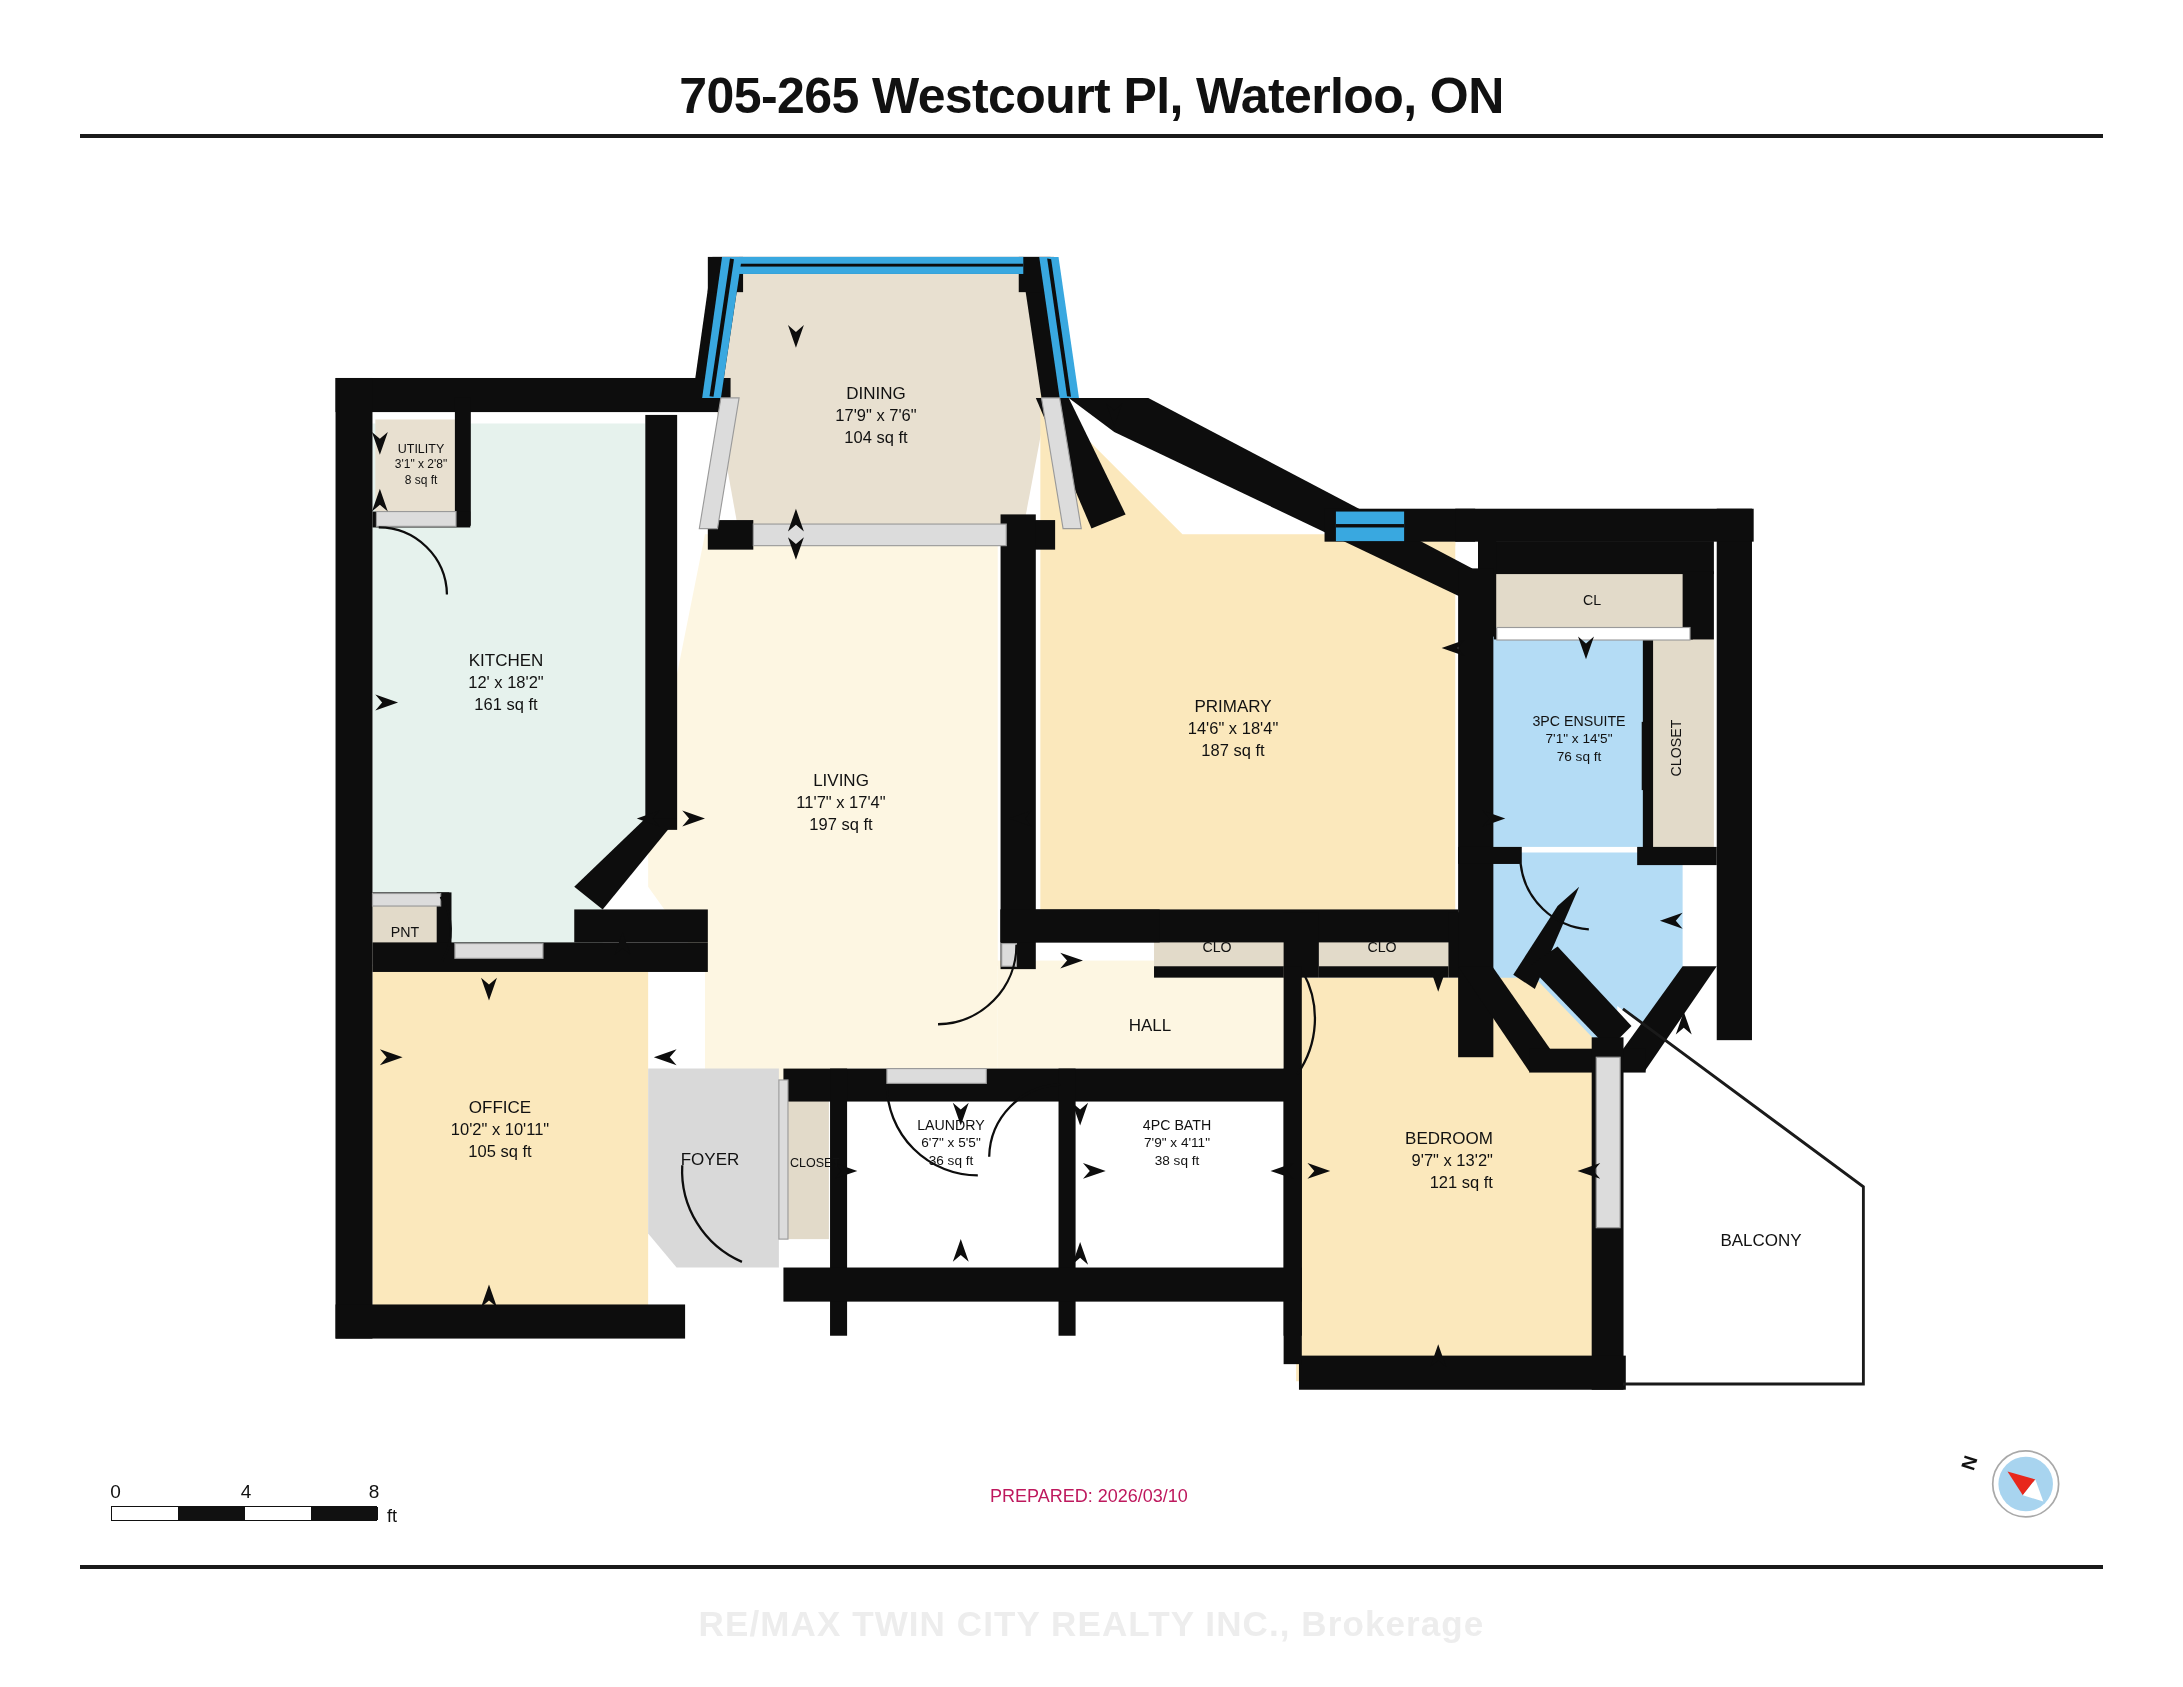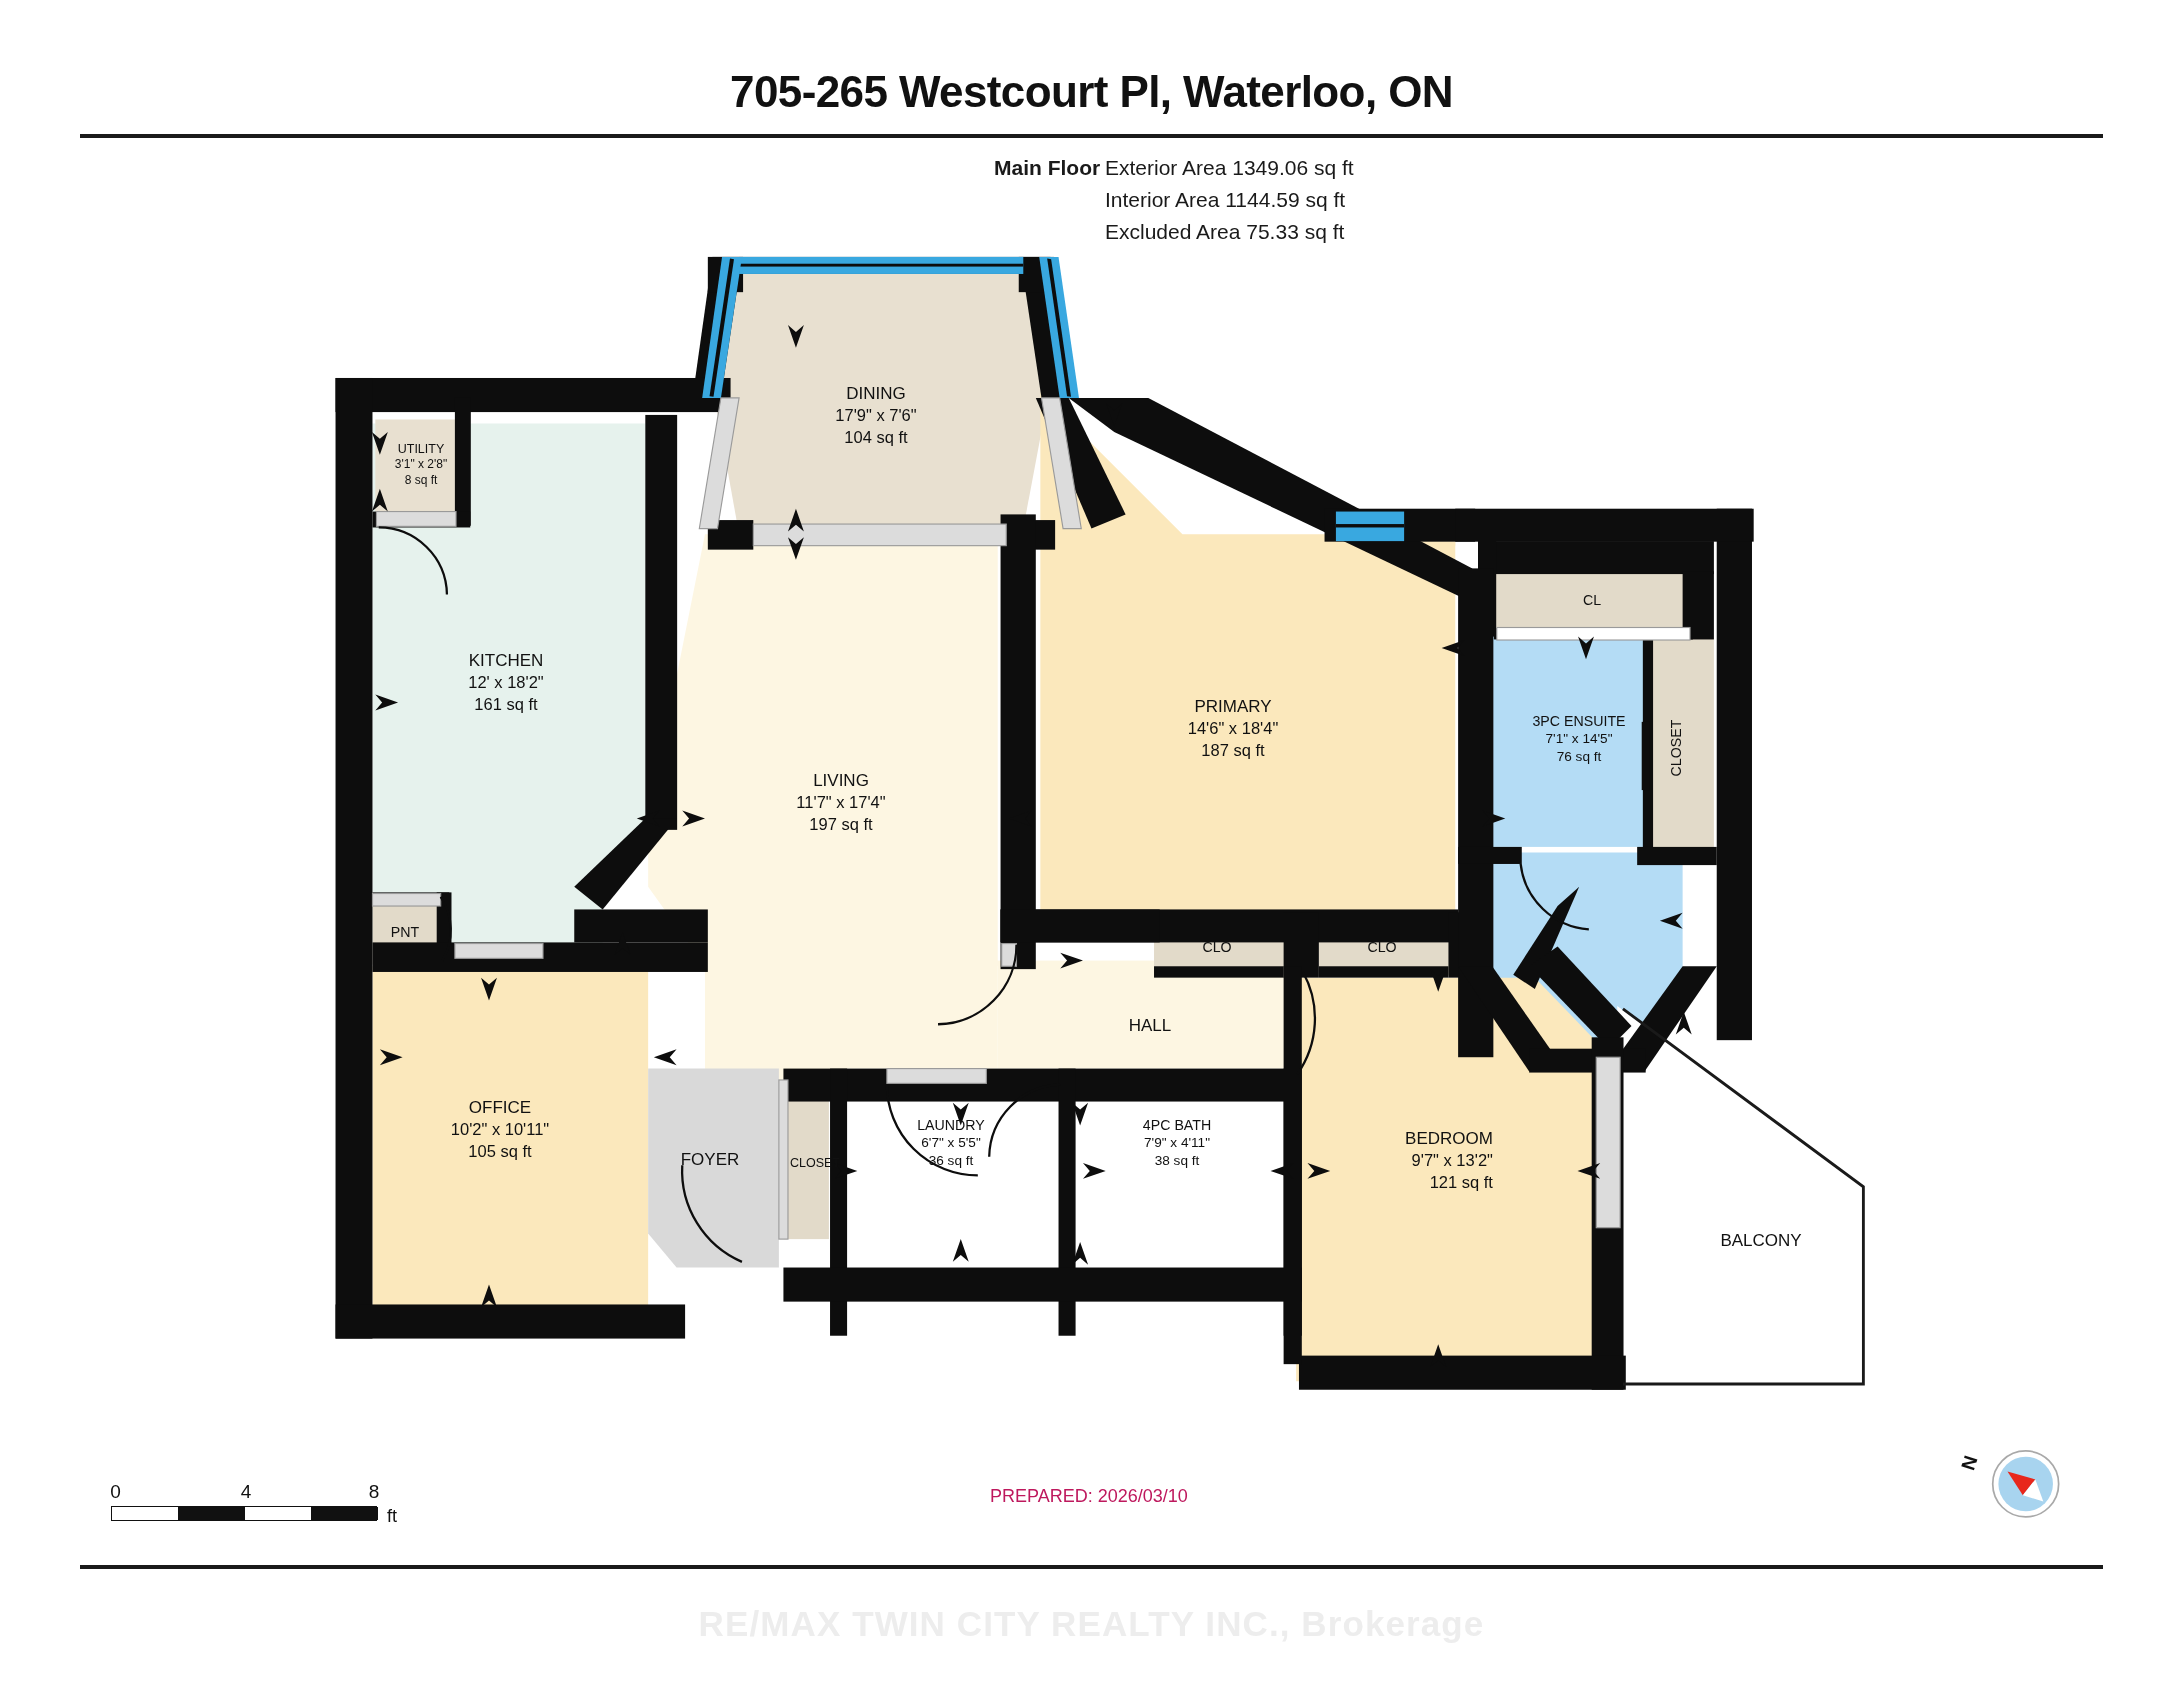--- a/index.html
+++ b/index.html
@@ -9,21 +9,21 @@
     font-family:"Liberation Sans", sans-serif;
     overflow:hidden;
     position:relative;
   }
   .page{position:absolute;inset:0;}
 
   
   .title{
     position:absolute;left:0;right:0;top:67px;
     text-align:center;
-    font-size:44px;font-weight:bold;color:#111;
+    font-size:50px;font-weight:bold;color:#111;
     letter-spacing:-0.6px;
   }
   .rule-top{
     position:absolute;left:80px;right:80px;top:134px;
     height:4px;background:#1a1a1a;
   }
   .rule-bottom{
     position:absolute;left:80px;right:80px;top:1565px;
     height:4px;background:#1a1a1a;
   }
@@ -104,25 +104,20 @@
   }
 </style>
 </head>
 <body>
 
 <div class="page">
 
   <div class="title">705-265 Westcourt Pl, Waterloo, ON</div>
   <div class="rule-top"></div>
 
-  <div class="areas">
-    <div class="row"><span class="lbl">Main Floor</span><span>Exterior Area 1349.06 sq ft</span></div>
-    <div class="row"><span class="lbl"></span><span>Interior Area 1144.59 sq ft</span></div>
-    <div class="row"><span class="lbl"></span><span>Excluded Area 75.33 sq ft</span></div>
-  </div>
 
   <div class="plan">
     <svg width="2183" height="1687" viewBox="0 0 3840 2968" xmlns="http://www.w3.org/2000/svg">
 
       <polygon points="1255,690 1283,478 1818,478 1845,690 1798,940 1300,940" fill="#e8e0d0"></polygon>
 
       <polygon points="655,745 1135,745 1135,1440 1060,1570 1060,1662 655,1662" fill="#e6f2ed"></polygon>
 
       <polygon points="1240,940 1755,940 1755,1700 1240,1700 1140,1560 1140,1440" fill="#fdf6e2"></polygon>
 

